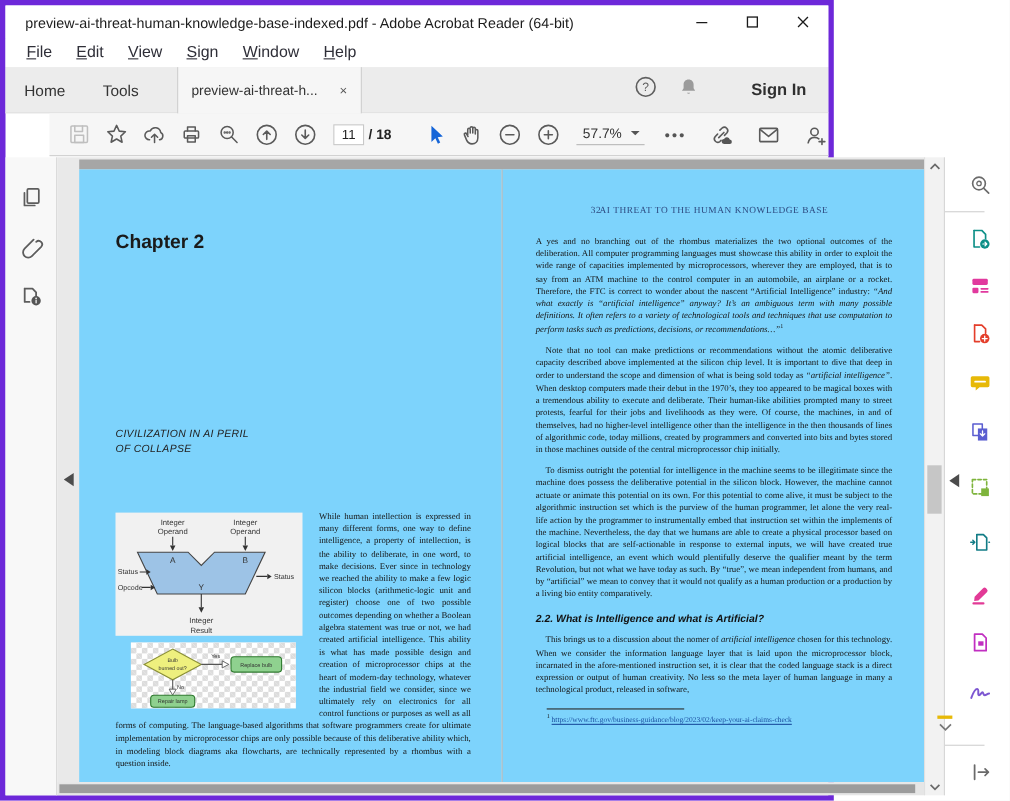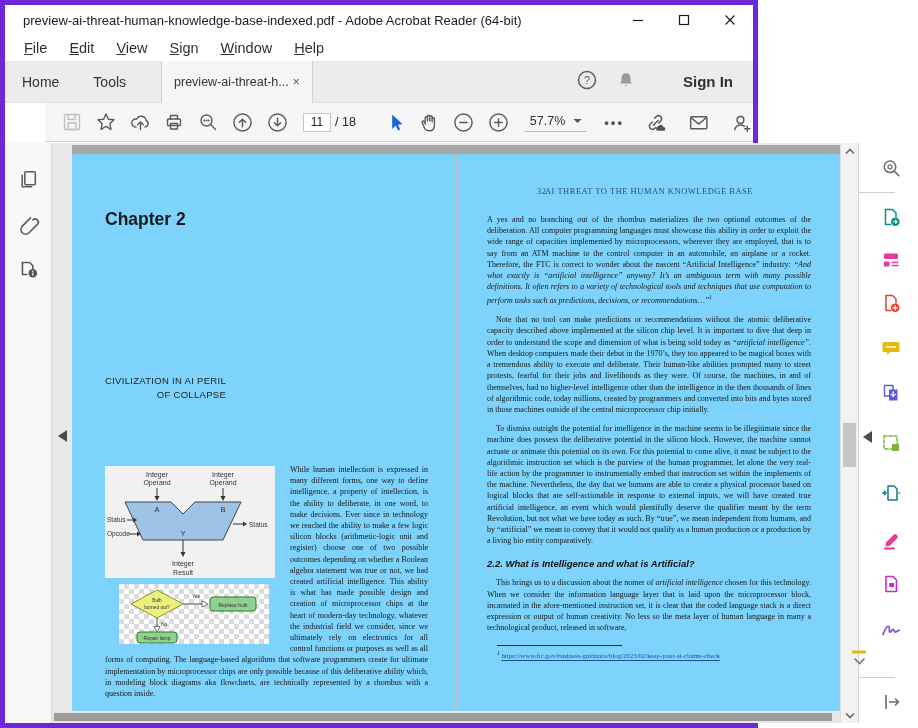--- a/index.html
+++ b/index.html
@@ -15,35 +15,35 @@
   .wbtn svg { stroke:#1a1a1a; stroke-width:1.2; fill:none; }
 
   
   .menubar { height:26px; display:flex; align-items:center; background:#fff; padding-left:8px; }
   .menu-item { font-size:14.5px; color:#2f2f38; padding:0 11px; cursor:default; }
   .menu-item::first-letter { text-decoration:underline; }
 
   
   .tabbar { height:42px; background:#ececec; display:flex; align-items:stretch; border-bottom:1px solid #e0e0e0; }
   .tab-plain { display:flex; align-items:center; padding:0 17px; font-size:14px; color:#333; }
-  .tab-doc { display:flex; align-items:center; gap:4px; padding:0 12px; margin-left:18px; background:#f6f6f6;
+  .tab-doc { display:flex; align-items:center; gap:20px; padding:0 12px; margin-left:18px; background:#f6f6f6;
              border-left:1px solid #cfcfcf; border-right:1px solid #cfcfcf; font-size:12.5px; color:#333; margin-bottom:-1px; }
   .tab-close { font-size:12px; color:#555; line-height:1; }
   .tabbar-right { margin-left:auto; display:flex; align-items:center; gap:18px; padding-right:20px; }
   .tab-icon svg { stroke:#5f5f5f; fill:none; stroke-width:1.5; }
   .signin { font-size:15px; color:#2f2f2f; font-weight:600;margin-left:29px; }
 
   
   .toolbar { height:39px; background:#f6f6f6; border-bottom:1px solid #cfcfcf; display:flex; align-items:center; padding:0 10px;margin-left:40px; }
   .tb { width:31px; height:30px; display:flex; align-items:center; justify-content:center; margin:0 6px; }
   .tb svg { stroke:#5a5a5a; fill:none; stroke-width:1.4; stroke-linecap:round; stroke-linejoin:round; }
   .tb.disabled svg { stroke:#bfbfbf; }
   .vsep { width:1px; height:24px; background:#cfcfcf; margin:0 8px; }
   .page-box { width:28px; height:19px; border:1px solid #c8c8c8; background:#fff; font-size:12px; text-align:center; color:#222; margin:0 4px 0 8px; }
-  .page-total { font-size:12.5px; color:#222; margin-right:6px; white-space:nowrap; }
+  .page-total { font-size:12.5px; color:#222; margin-right:6px; white-space:nowrap;font-weight:bold; }
   .zoom-field { display:flex; align-items:center; gap:8px; border-bottom:1px solid #b9b9b9; padding:2px 4px 3px 6px; margin:0 8px; }
   .zoom-field span { font-size:12.5px; color:#333; }
   .more-dots { font-size:13px; letter-spacing:2px; color:#555; margin:0 10px; font-weight:bold; }
   .toolbar-right { margin-left:auto; display:flex; align-items:center; padding-right:6px; }
 
   
   .main { position:absolute; top:138px; left:0; right:0; bottom:0; }
 
   .left-rail { position:absolute; left:0; top:0; bottom:0; width:47px; background:#f8f8f8; border-right:1px solid #d8d8d8; }
   .rail-btn { width:47px; height:40px; display:flex; align-items:center; justify-content:center; }
@@ -54,22 +54,22 @@
   .pagegap { position:absolute; left:20px; top:2px; width:768px; height:9px; background:#a6a6a6; }
   .page { position:absolute; top:11px; height:568px; background:#7dd3fc; overflow:hidden; }
   .page-left  { left:20px;  width:384px; }
   .page-right { left:404px; width:384px; border-left:1px solid #bdbdbd; }
   .nav-arrow-left { position:absolute; left:6px; top:287px; width:0; height:0;
                     border-top:6px solid transparent; border-bottom:6px solid transparent; border-right:9px solid #4c4c4c; }
 
   
   .serif { font-family:"Liberation Serif", serif; color:#161616; }
   .chapter { position:absolute; left:33px; top:55px; font-size:17.5px; font-weight:700; color:#1a1a1a; }
-  .subtitle { position:absolute; left:33px; top:220px; font-size:9.5px; line-height:14px;
-              letter-spacing:.3px; color:#222; white-space:pre-line;text-align:right; }
+  .subtitle { position:absolute; left:33px; top:234px; font-style:italic; font-size:9.5px; line-height:14px;
+              letter-spacing:.3px; color:#222; white-space:pre-line; }
   .lp-body { position:absolute; left:33px; top:310px; width:323px; font-size:8px; line-height:11.2px; text-align:justify; }
   .fig { float:left; width:178px; margin:2px 7px 2px 0; }
   .alu-panel { background:#f1f1f1; }
   .checker { margin:3px 0 0 14px; width:150px; height:60px; background-color:#fff;
              background-image:linear-gradient(45deg,#dcdcdc 25%,transparent 25%,transparent 75%,#dcdcdc 75%),
                               linear-gradient(45deg,#dcdcdc 25%,transparent 25%,transparent 75%,#dcdcdc 75%);
              background-size:10px 10px; background-position:0 0,5px 5px; }
   .fig svg text { font-family:"Liberation Sans", sans-serif; fill:#333; }
 
   .rp-inner { position:absolute; left:30px; top:0; width:324px; }

